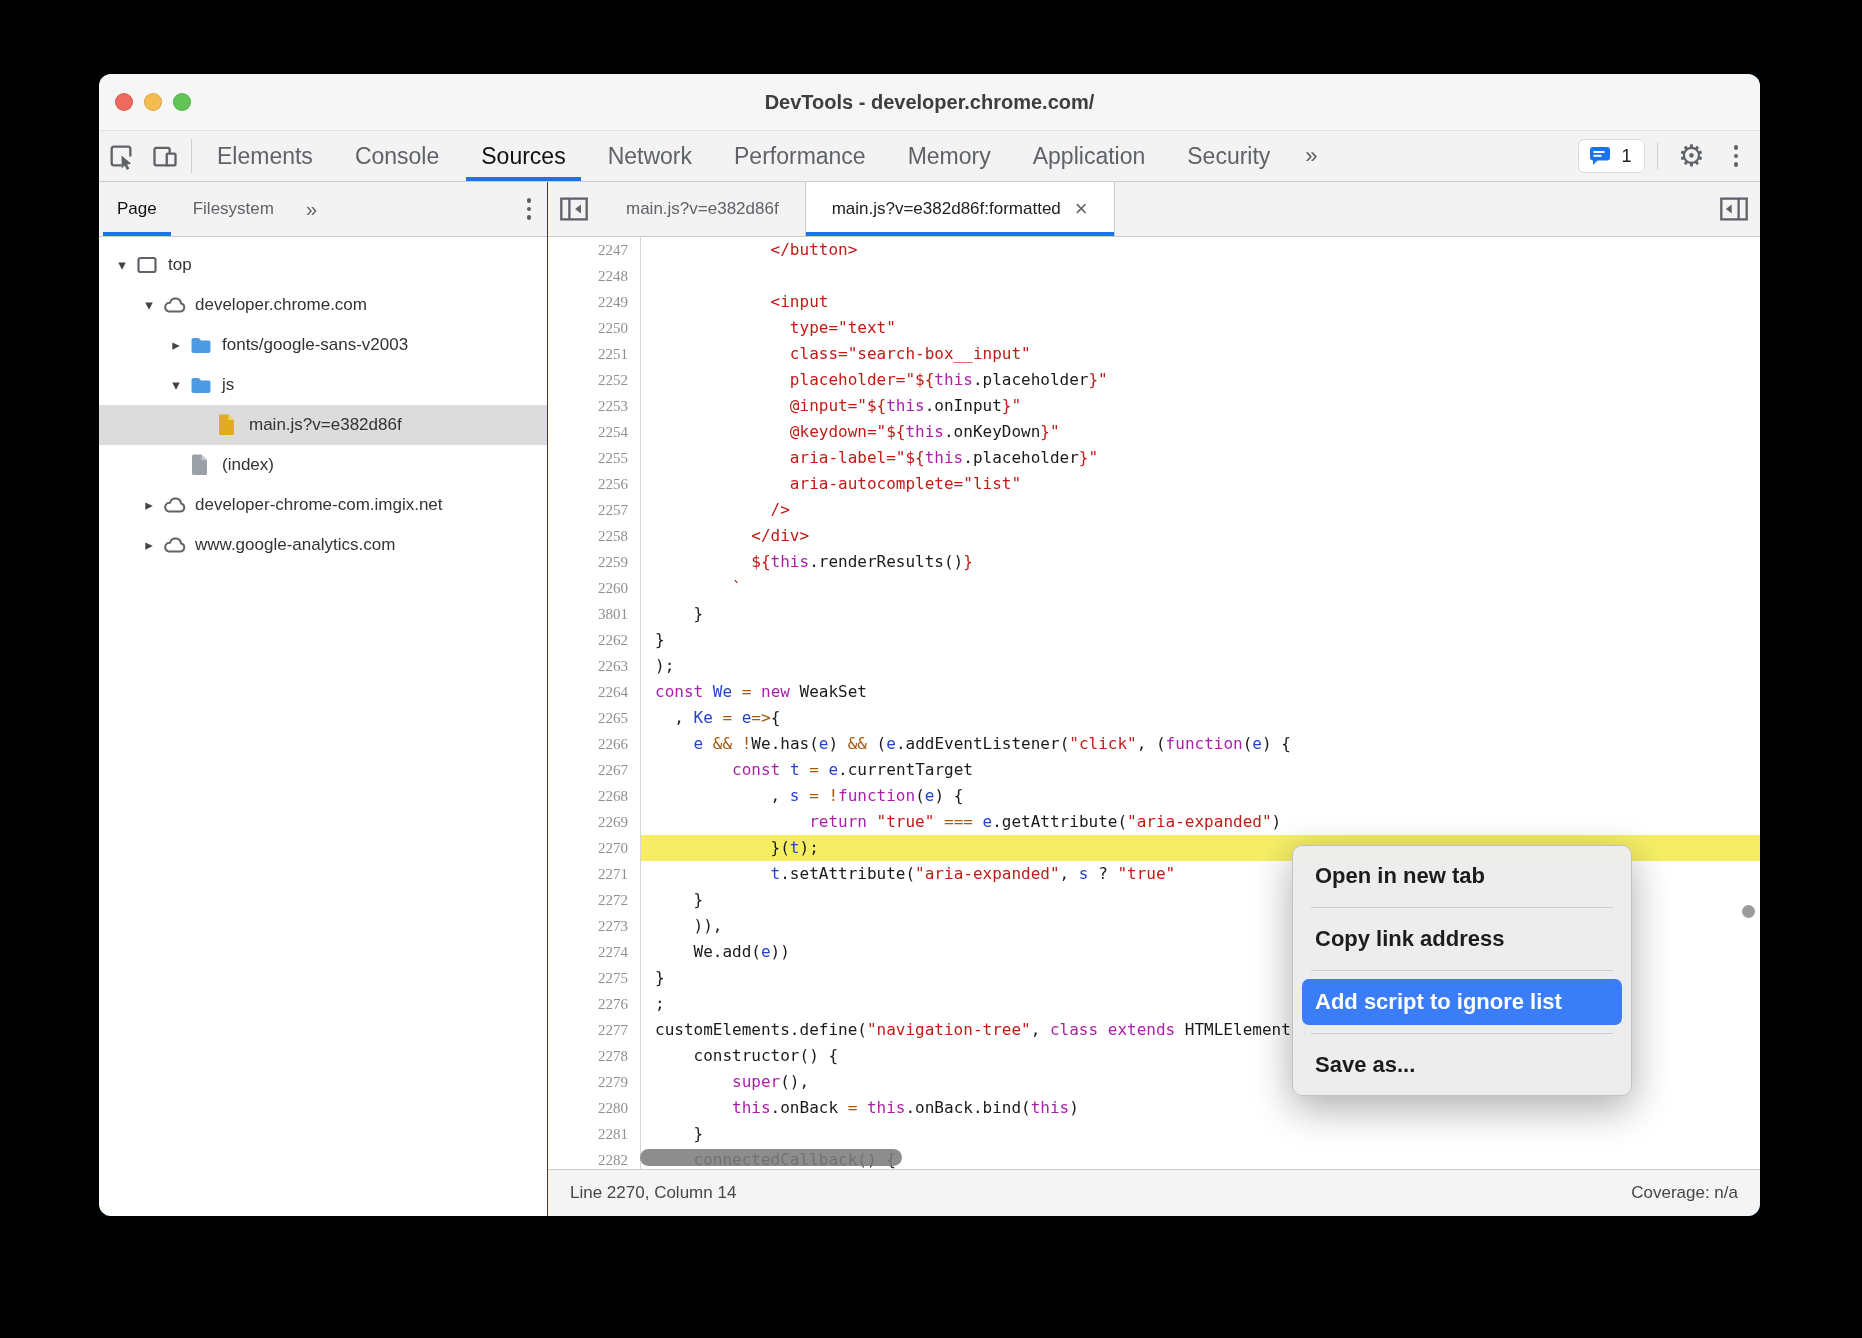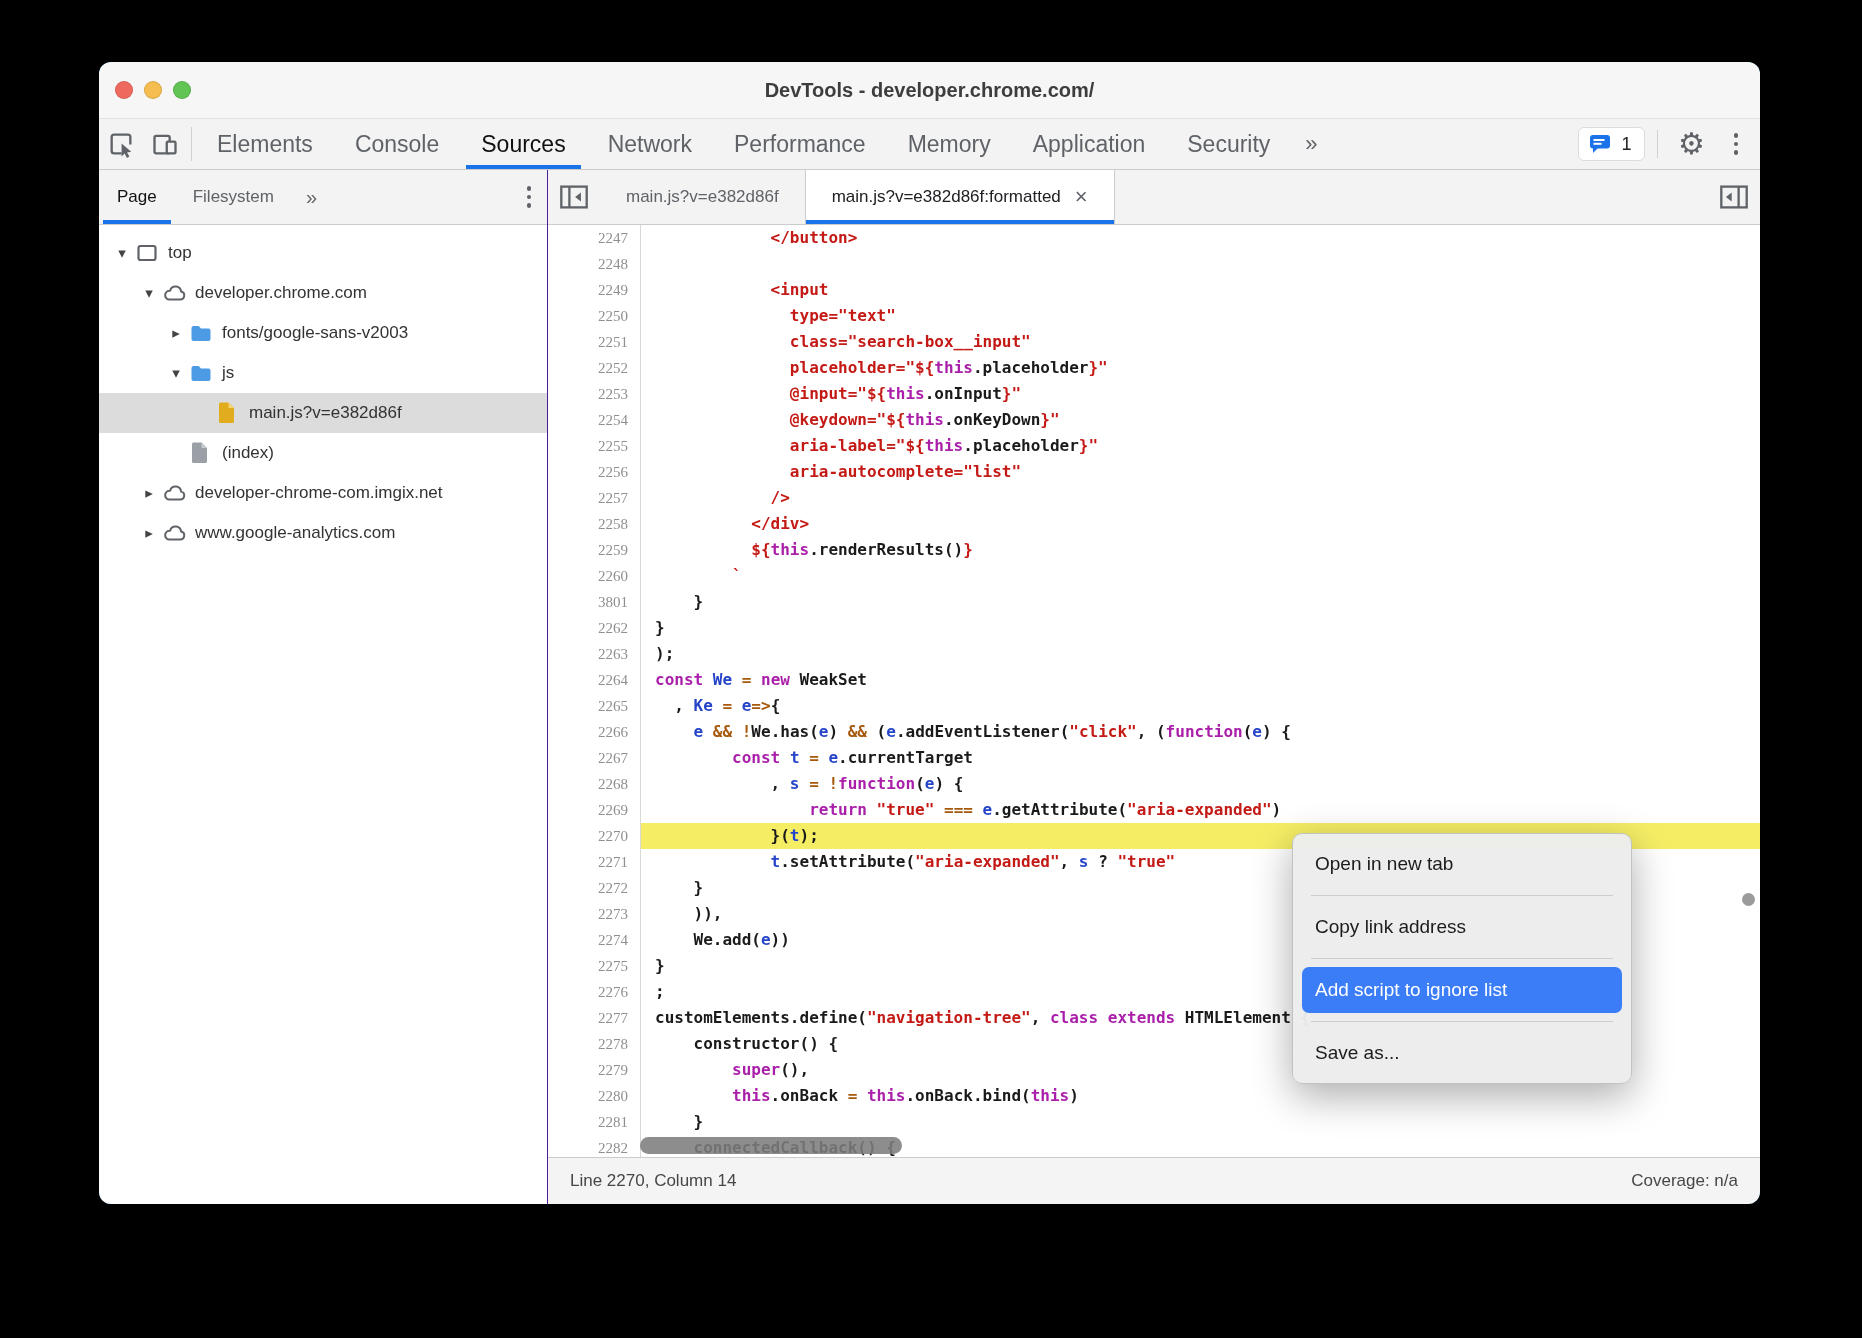--- a/index.html
+++ b/index.html
@@ -1,17 +1,17 @@
 <!DOCTYPE html>
 <html><head>
 <meta charset="utf-8">
 <style>
   html,body{margin:0;padding:0;background:#000;width:1862px;height:1338px;overflow:hidden;
     font-family:"Liberation Sans",sans-serif;-webkit-font-smoothing:antialiased;}
-  .win{position:absolute;left:99px;top:62px;width:1661px;height:1142px;background:#0369a1;
+  .win{position:absolute;left:99px;top:74px;width:1661px;height:1142px;background:#0369a1;
     border-radius:12px;overflow:hidden;box-shadow:0 25px 70px rgba(0,0,0,.6);display:flex;flex-direction:column;}
   
   .titlebar{height:56px;background:#f6f6f6;border-bottom:1px solid #e2e2e2;position:relative;
     display:flex;align-items:center;justify-content:center;flex:0 0 auto;}
   .lights{position:absolute;left:16px;top:0;height:100%;display:flex;align-items:center;gap:11px;}
   .light{width:18px;height:18px;border-radius:50%;box-shadow:inset 0 0 0 1px rgba(0,0,0,.12);}
   .light.red{background:#ee6a5f}.light.yellow{background:#f5bd4f}.light.green{background:#61c454}
   .title{font-size:20px;font-weight:bold;color:#3d3d3d;}
   
   .toolbar{height:50px;background:#f3f3f3;border-bottom:1px solid #ccc;display:flex;align-items:stretch;flex:0 0 auto;}
@@ -49,35 +49,35 @@
   .etab{display:flex;align-items:center;padding:0 26px;font-size:17px;color:#5f6368;position:relative;}
   .etab.active{background:#fff;color:#202124;border-left:1px solid #ccc;border-right:1px solid #ccc;
     box-shadow:inset 0 -4px 0 #1a73e8;}
   .eclose{margin-left:14px;font-size:22px;color:#5f6368;line-height:1;}
   .codearea{flex:1;display:flex;min-height:0;position:relative;background:#fff;
     font-family:"DejaVu Sans Mono","Liberation Mono",monospace;}
   .gutter{width:92px;flex:0 0 auto;border-right:1px solid #d7d7d7;text-align:right;
     color:#8f8f8f;font-size:15px;}
   .gutter .num{height:26px;line-height:26px;padding-right:12px;font-family:Liberation Serif, serif;}
   .codecol{flex:1;min-width:0;font-size:16px;}
-  .cl{height:26px;line-height:26px;white-space:pre;padding-left:14px;font-weight:bold;}
+  .cl{height:26px;line-height:26px;white-space:pre;padding-left:14px;}
   .cl.hl{background:#f5ee65;}
   .ts{color:#c41a16}.tk{color:#aa1faa}.tv{color:#2544c8}.to{color:#a6590c}.tp{color:#1a1a1a}
   .hthumb{position:absolute;left:92px;bottom:3px;width:262px;height:17px;border-radius:9px;
     background:rgba(125,125,125,.88);}
   .vthumb{position:absolute;right:5px;top:668px;width:13px;height:13px;border-radius:50%;background:#9b9b9b;}
   
   .statusbar{height:46px;flex:0 0 auto;background:#f4f4f4;border-top:1px solid #ccc;
     display:flex;align-items:center;justify-content:space-between;padding:0 22px;font-size:17px;color:#474747;}
   
   .cmenu{position:absolute;left:1193px;top:771px;width:338px;background:rgba(236,236,237,.97);
     border:1px solid #c2c2c2;border-radius:10px;box-shadow:0 12px 40px rgba(0,0,0,.33);
     padding:7px 0;z-index:20;}
   .mitem{height:46px;display:flex;align-items:center;margin:0 9px;padding:0 13px;border-radius:7px;
-    font-size:19px;color:#1c1c1c;}
+    font-size:22px;color:#1c1c1c;font-weight:bold;}
   .mitem.blue{background:#3b7cf7;color:#fff;}
   .msep{height:1px;background:#cdcdcd;margin:8px 18px;}
   svg{display:block;}
 </style>
 </head>
 <body>
 
 <div class="win">
 
   <div class="titlebar">

